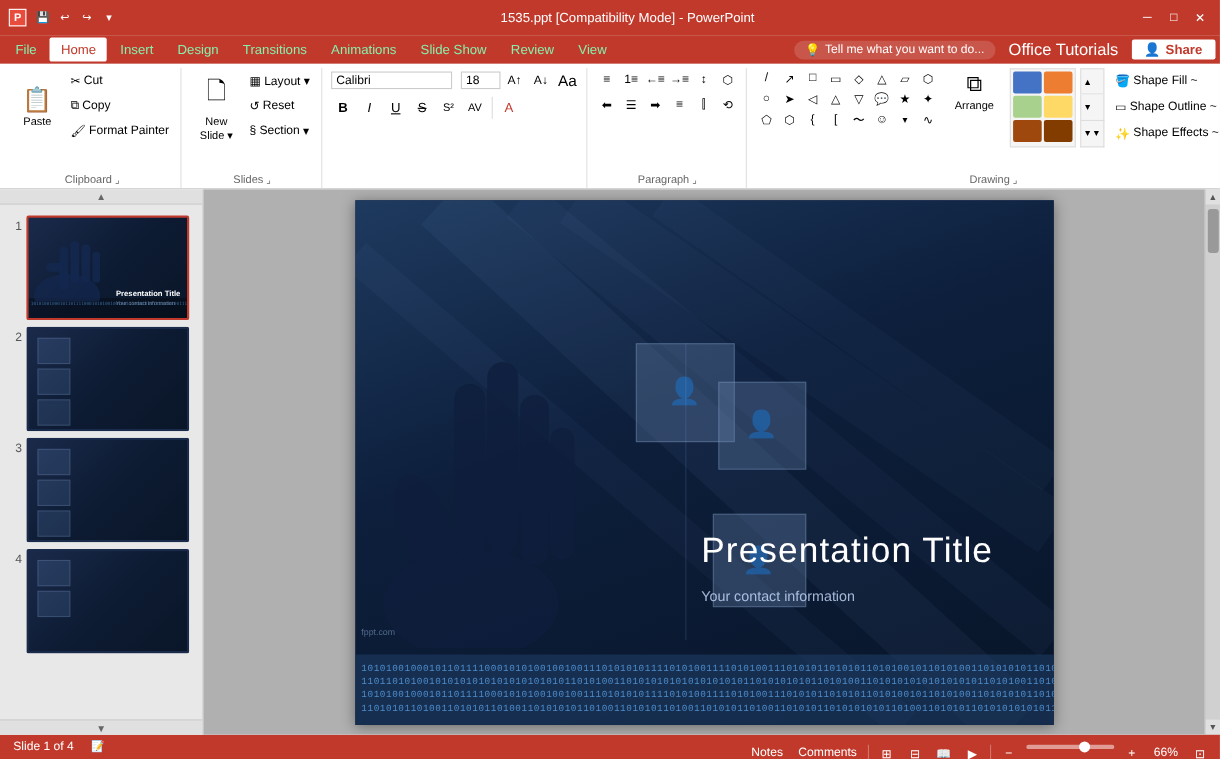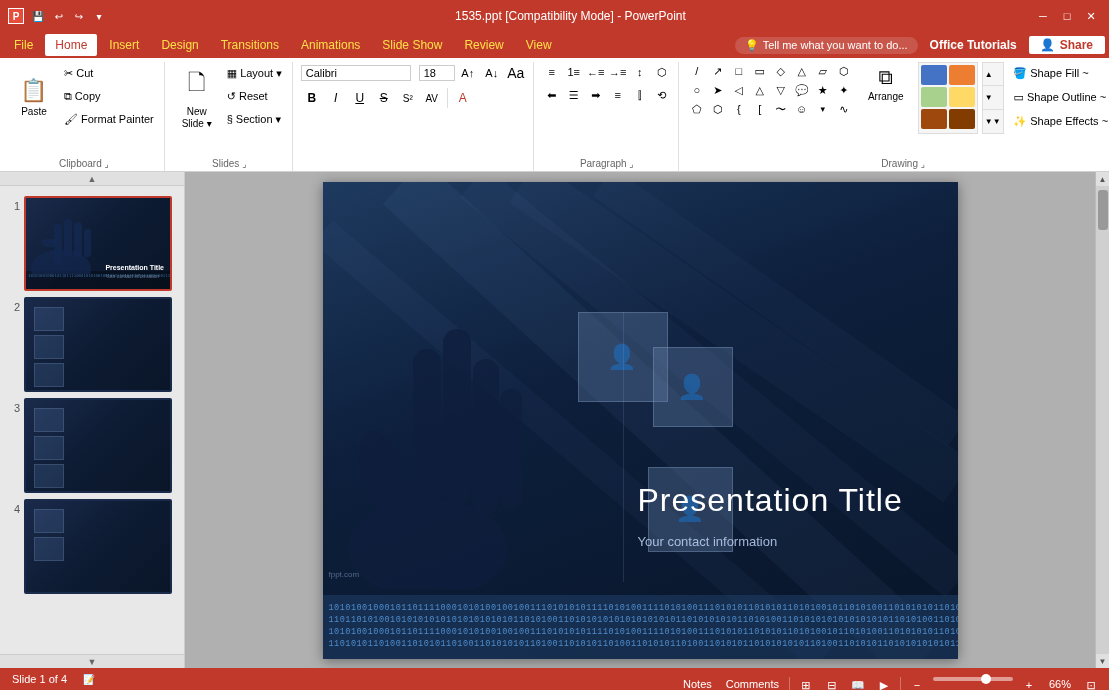--- a/index.html
+++ b/index.html
@@ -28,32 +28,32 @@
     .menu-bar {
       background: #c0392b;
       height: 26px;
       display: flex;
       align-items: center;
       padding: 0 4px;
       gap: 2px;
     }
     .menu-item {
       padding: 2px 10px;
-      color: #fde047;
+      color: #86efac;
       cursor: pointer;
       border-radius: 2px;
       font-size: 12px;
       height: 22px;
       display: flex;
       align-items: center;
     }
     .menu-item.active { background: white; color: #c0392b; }
     .menu-right { margin-left: auto; display: flex; align-items: center; gap: 4px; }
     .tell-me { display: flex; align-items: center; gap: 4px; background: rgba(255,255,255,0.15); border-radius: 12px; padding: 2px 10px; color: white; font-size: 11px; }
-    .office-tutorials { color: white; cursor: pointer; font-size: 12px; padding: 2px 8px; font-weight: bold; }
+    .office-tutorials { color: white; cursor: pointer; font-size: 15px; padding: 2px 8px; }
     .share-btn { background: white; color: #c0392b; padding: 2px 12px; border-radius: 2px; cursor: pointer; font-size: 12px; font-weight: 600; display: flex; align-items: center; gap: 4px; }
 
     
     .ribbon {
       background: #fff;
       border-bottom: 1px solid #d0d0d0;
       display: flex;
       flex-direction: column;
       height: 114px;
     }

